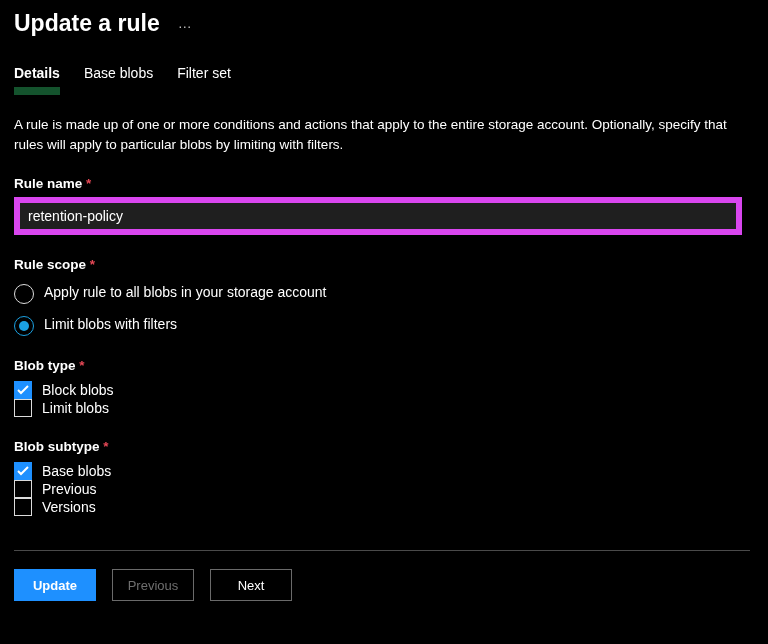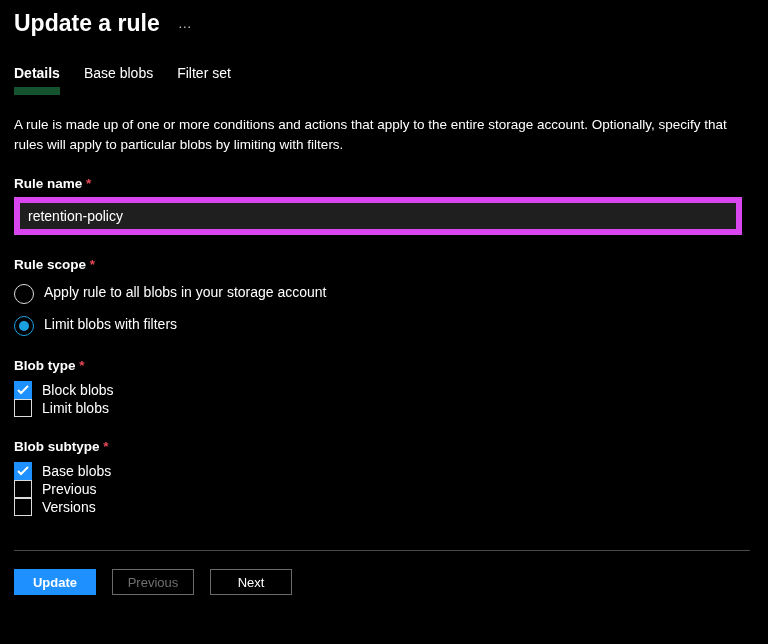--- a/index.html
+++ b/index.html
@@ -25,21 +25,21 @@
   .ro.sel .dot{display:block}
   .cbwrap{margin-top:8px}
   .cb{display:flex;align-items:center;gap:10px;margin:0 0;cursor:pointer}
   .sq{width:16px;height:16px;border:1.5px solid #dcdcdc;display:flex;
     align-items:center;justify-content:center}
   .sq.ck{background:#1e90ff;border-color:#1e90ff}
   .sq .tick{display:none}
   .sq.ck .tick{display:block}
   .sep{border:none;border-top:1px solid #4a4a4a;margin:34px 0 0 0}
   .btnrow{display:flex;gap:16px;margin-top:18px}
-  .btn{height:26px;min-width:82px;padding:0 14px;font-size:13px;
+  .btn{height:32px;min-width:82px;padding:0 14px;font-size:13px;
     border:1px solid #6a6a6a;background:transparent;color:#fff;cursor:pointer}
   .btn.primary{background:#1e90ff;border-color:#1e90ff;font-weight:600}
   .btn.disabled{color:#6f6f6f;cursor:default}
   .opttxt{font-size:14px}
 </style>
 </head>
 <body>
 
 <div class="page">
   <div class="hdr">

